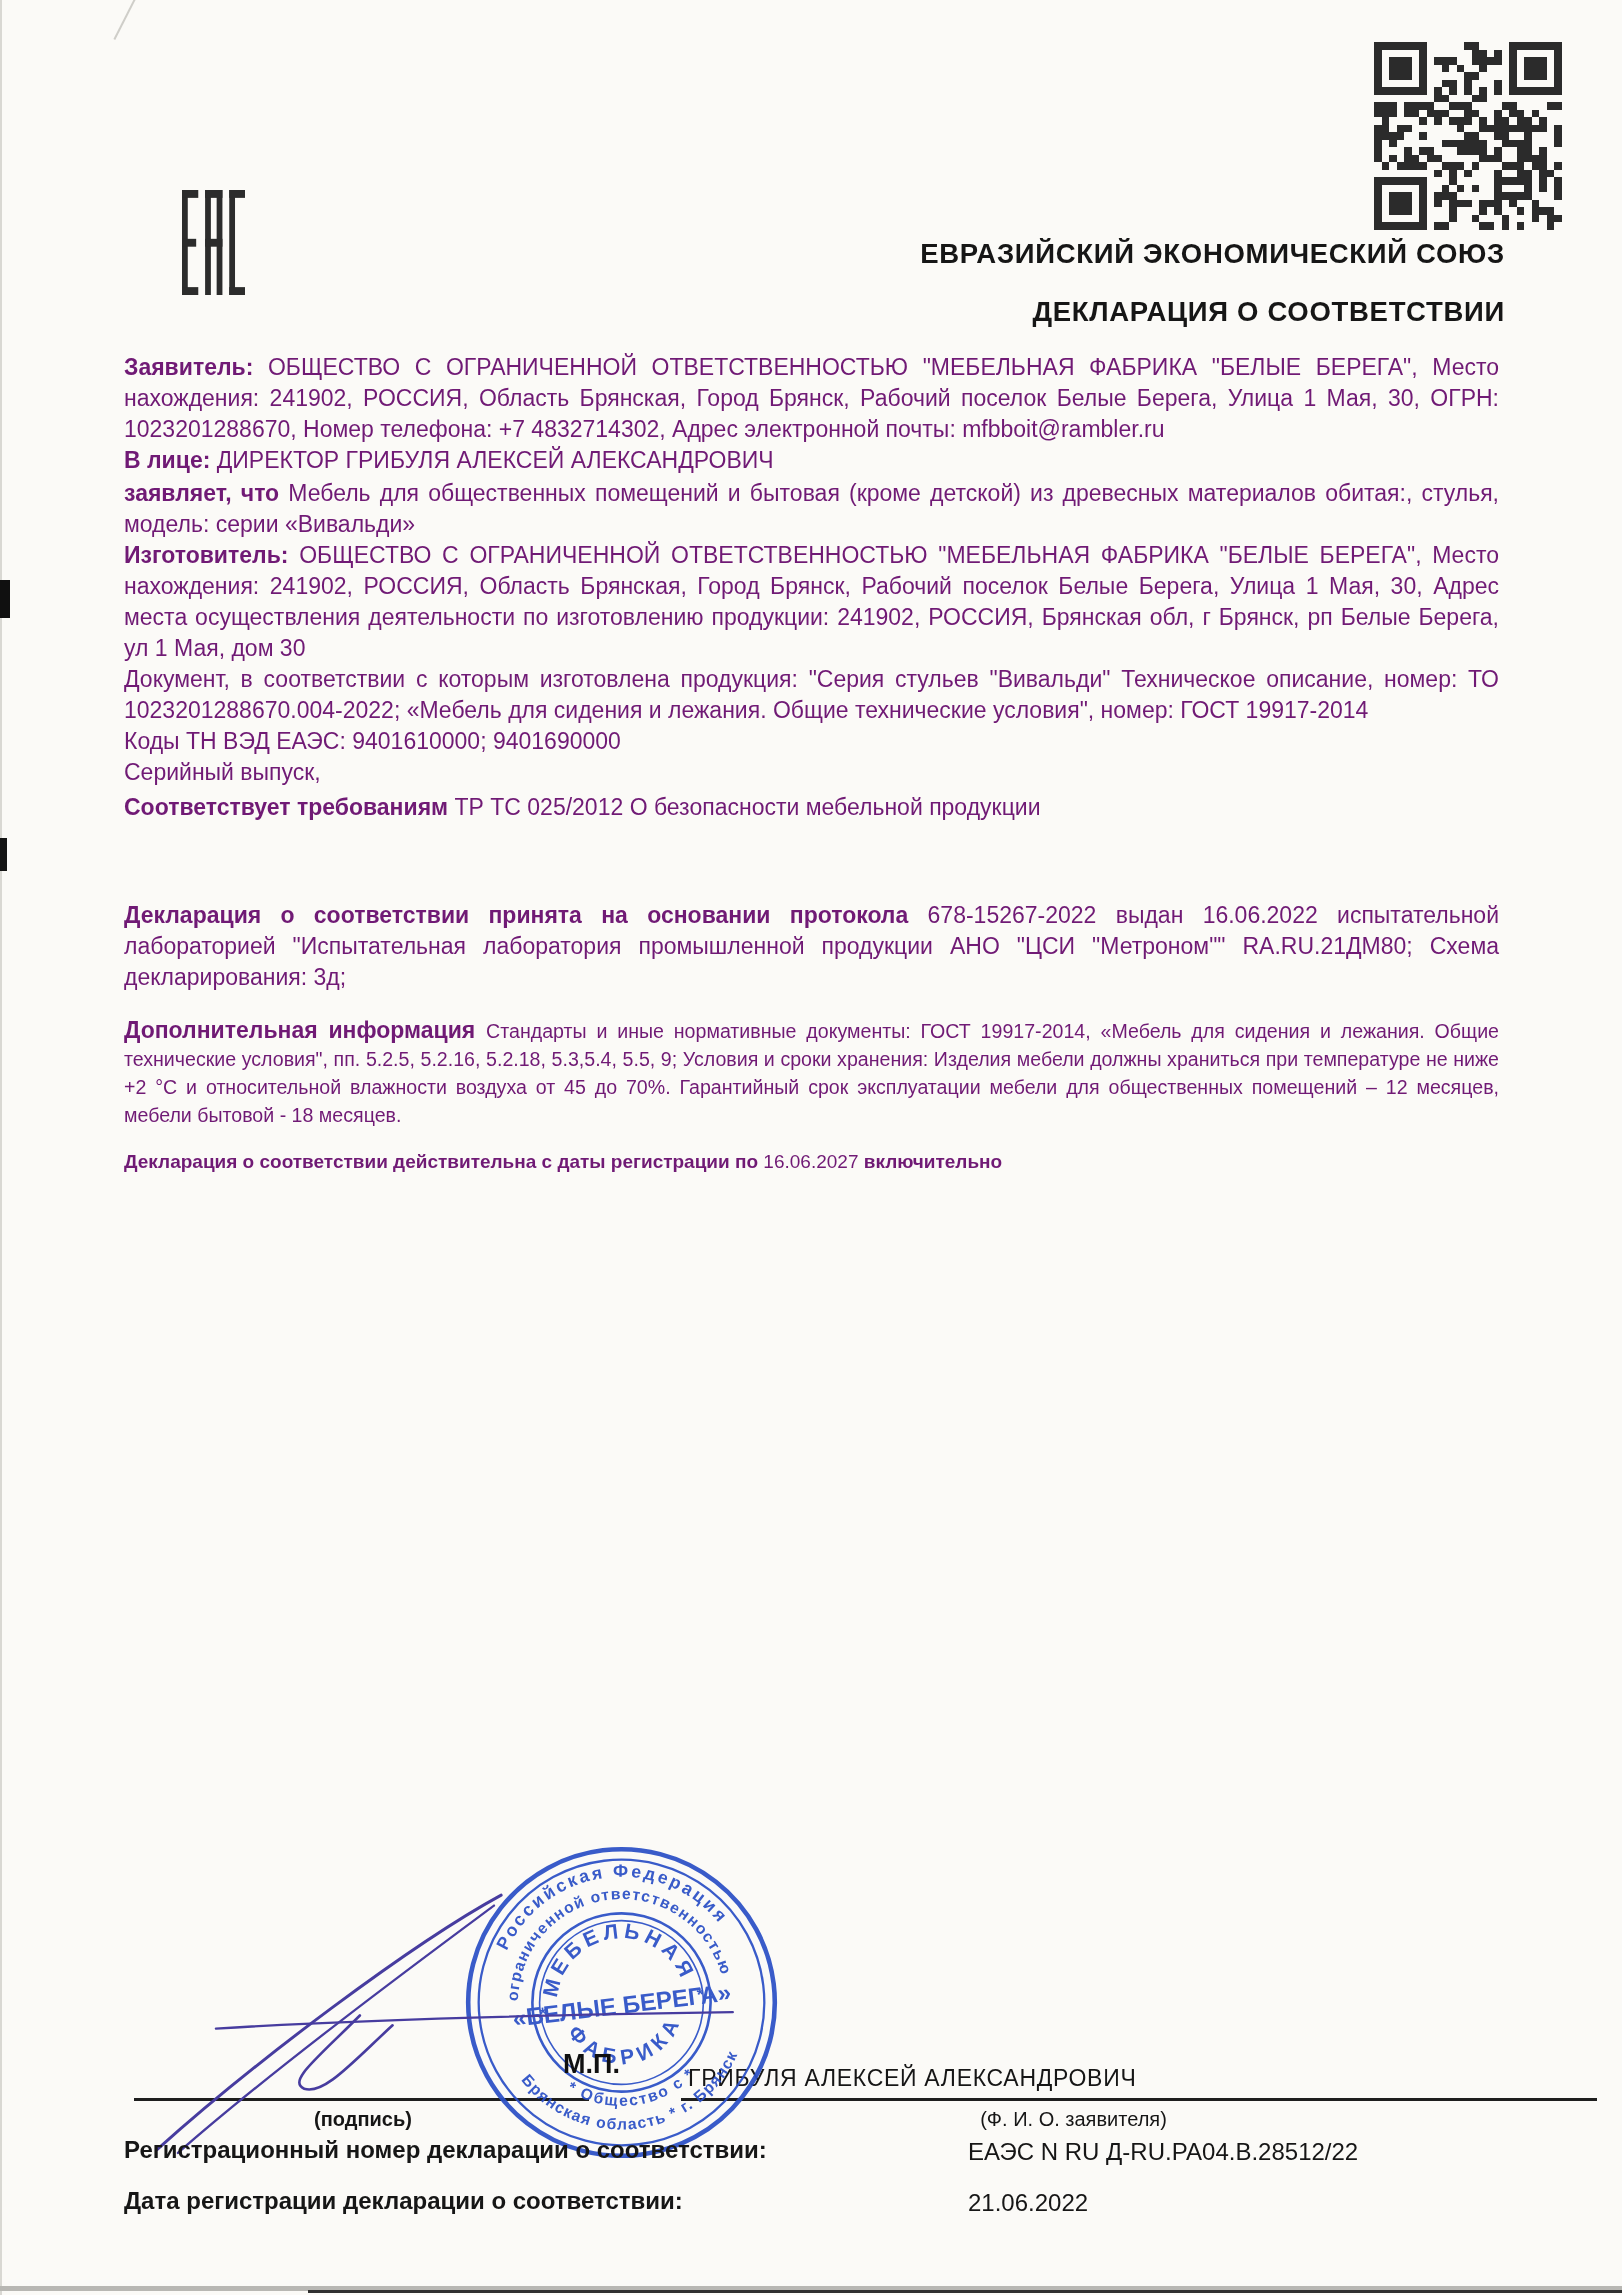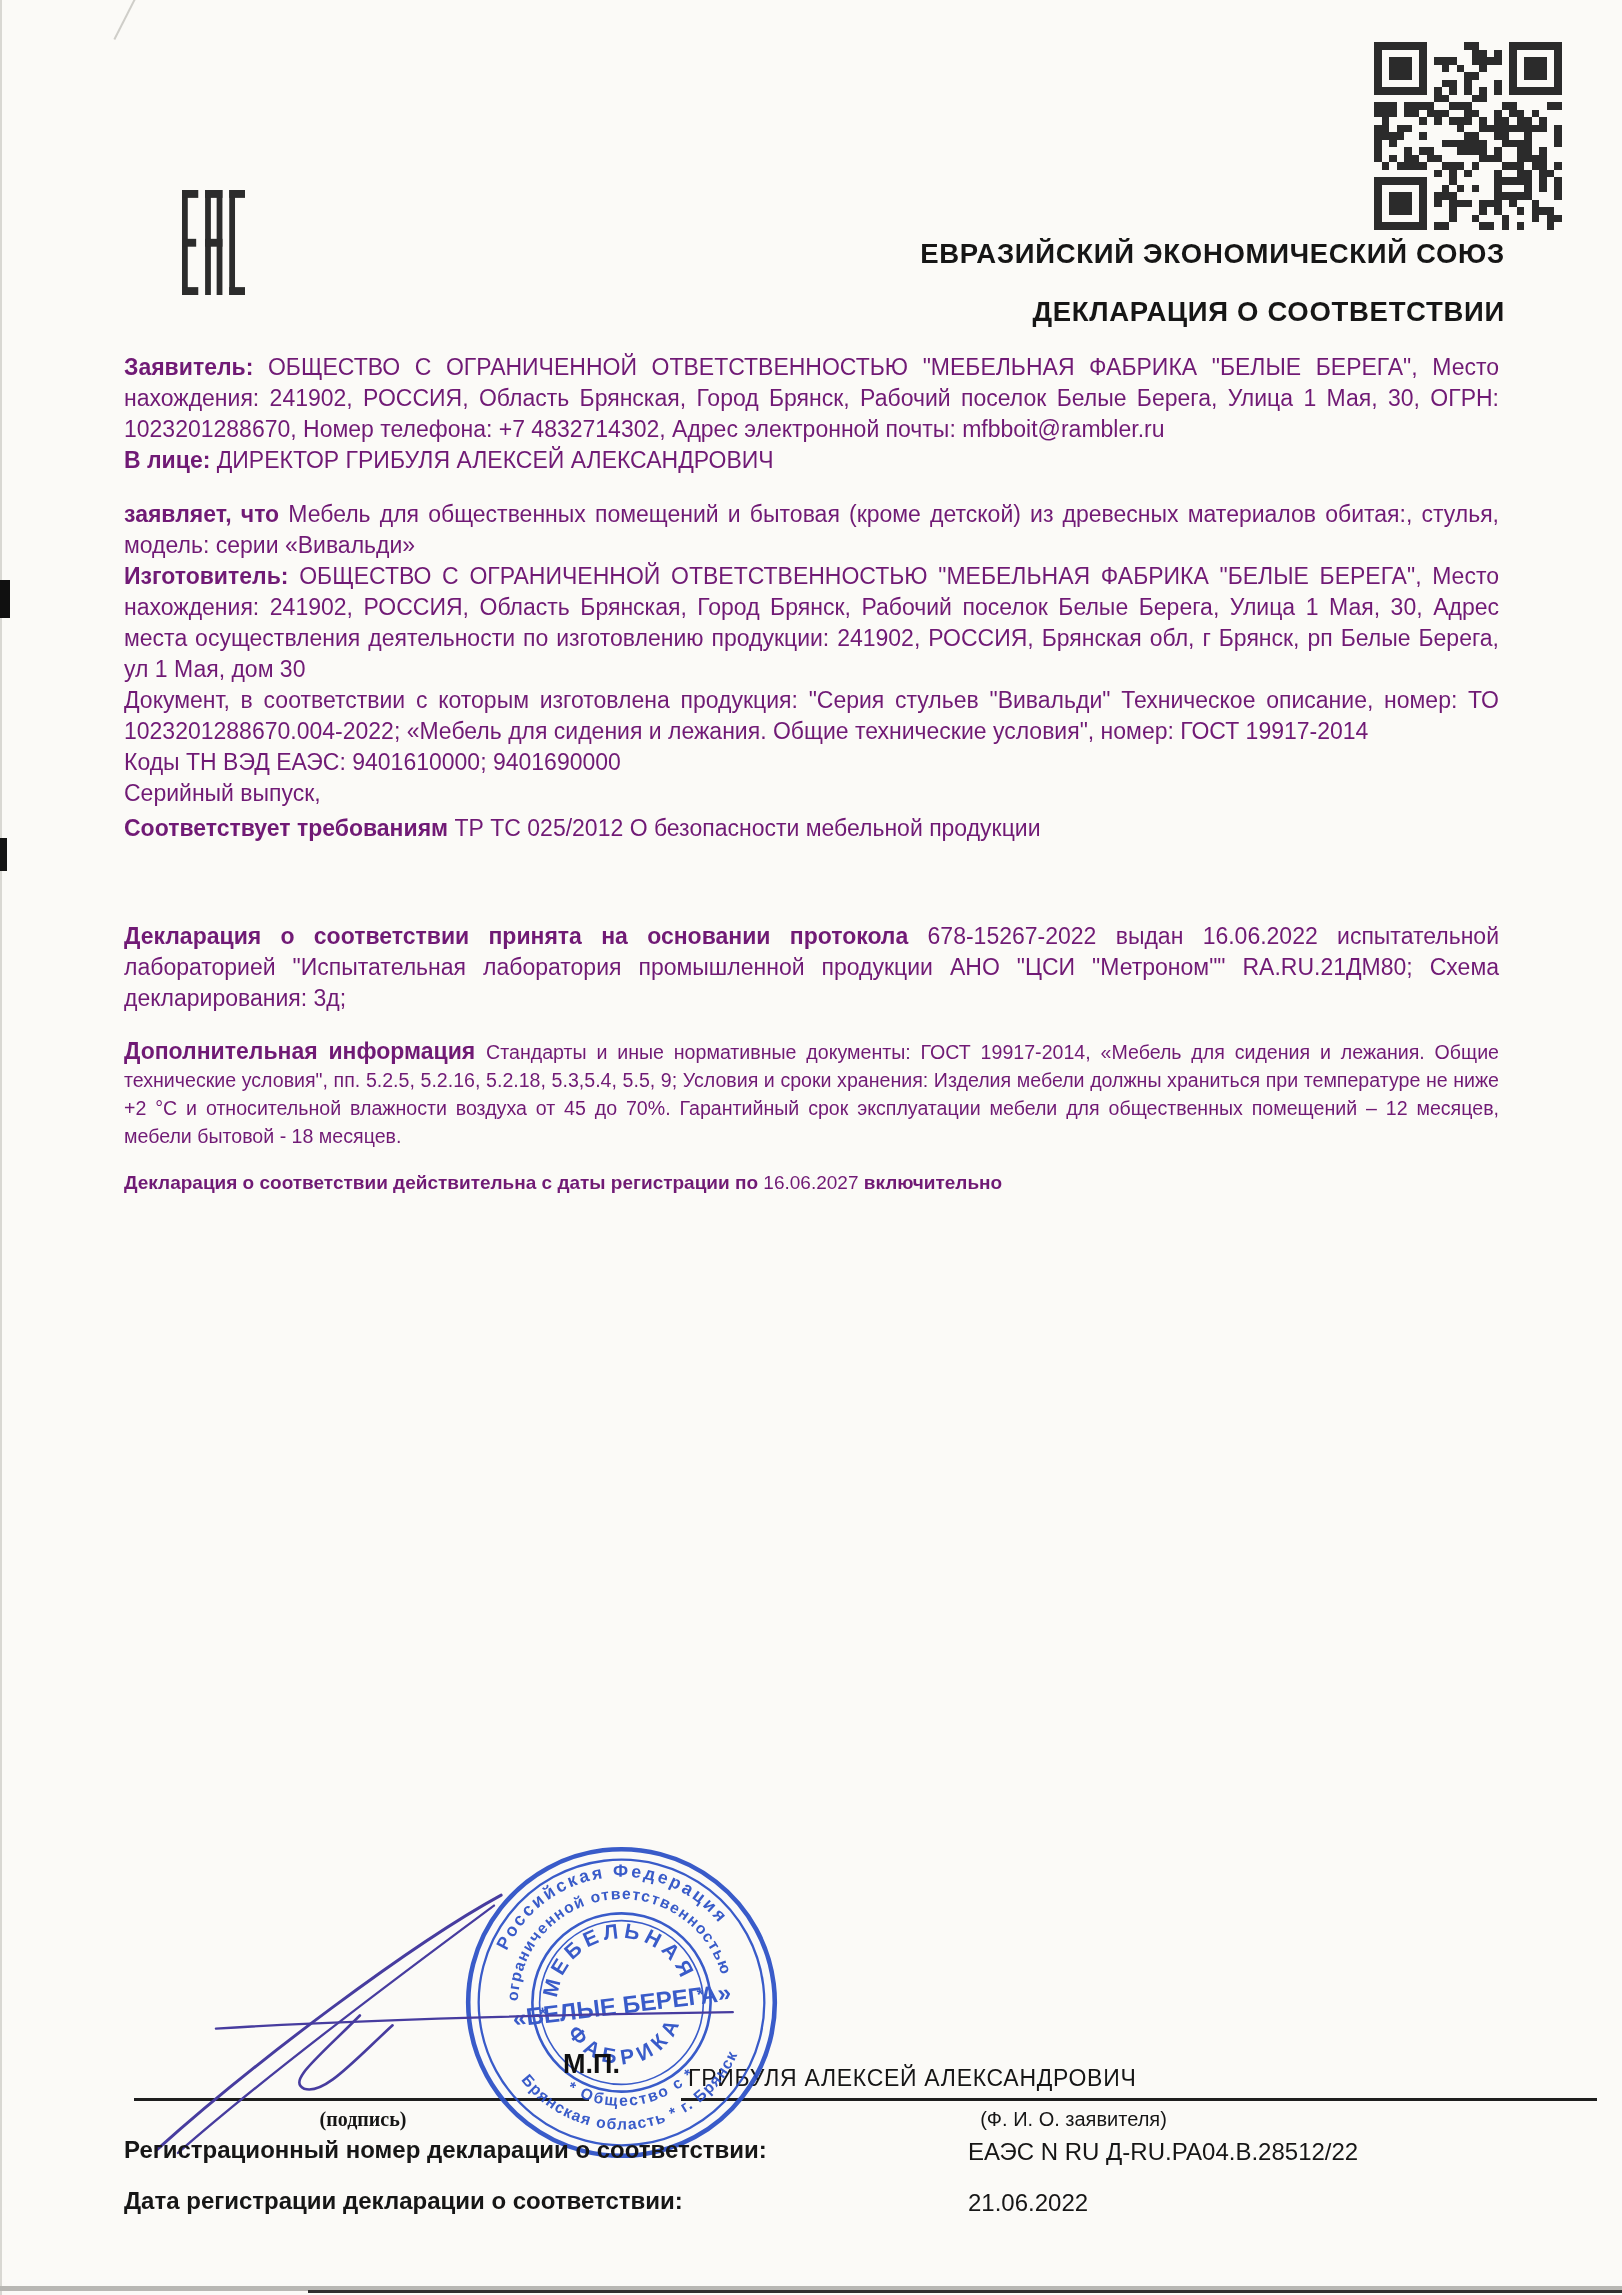--- a/index.html
+++ b/index.html
@@ -10,31 +10,31 @@
   
   #eac-logo{position:absolute;left:182px;top:190px;width:63px;height:105px;}
   #qr{position:absolute;left:1374px;top:42px;width:188px;height:188px;}
   .title-wrap{position:absolute;left:262px;width:1243px;text-align:right;margin-top:9px;}
   #title1{top:229px;font-size:27.5px;font-weight:700;letter-spacing:0.7px;}
   #title2{top:287px;font-size:27.5px;font-weight:700;letter-spacing:0.7px;}
   
   #body-col{position:absolute;left:124px;top:352px;width:1375px;}
   .para{margin:0;font-size:23px;line-height:31px;text-align:justify;color:#701a75;}
   .para .b{font-weight:700;}
-  .para.gap-sm{margin-top:23px;}
+  .para.gap-sm{margin-top:2px;}
   .para.gap-xs{margin-top:3.9px;}
   .para.gap-lg{margin-top:77px;}
   .para.gap-md{margin-top:23px;}
   .para.small{font-size:19.6px;line-height:28px;}
   .para.small .lead{font-size:23px;}
   .para.validity{font-size:19px;margin-top:17px;}
   
   #sig-line{position:absolute;left:134px;top:2098px;width:455px;height:3.3px;background:#1e1e1e;}
   #fio-line{position:absolute;left:681px;top:2098px;width:916px;height:3.3px;background:#1e1e1e;}
-  #sig-caption{position:absolute;left:134px;top:2108px;width:458px;text-align:center;font-size:20px;font-weight:700;font-family:Liberation Serif, serif;}
+  #sig-caption{position:absolute;left:134px;top:2108px;width:458px;text-align:center;font-size:20px;font-weight:700;}
   #fio-caption{position:absolute;left:877px;top:2108px;width:393px;text-align:center;font-size:20px;}
   #applicant-name{position:absolute;left:688px;top:2065px;font-size:23px;letter-spacing:0.7px;}
   #mp-label{position:absolute;left:563px;top:2049px;font-size:27px;font-weight:700;color:#101010;}
   #stamp{position:absolute;left:461px;top:1842px;width:321px;height:321px;opacity:.93;}
   #signature-ink{position:absolute;left:98px;top:1865px;width:720px;height:301px;}
   
   .f-label{position:absolute;left:124px;font-size:24px;font-weight:700;}
   .f-value{position:absolute;left:968px;font-size:24px;}
   #reg-label{top:2136px;}  #reg-value{top:2138px;}
   #date-label{top:2187px;} #date-value{top:2189px;}

